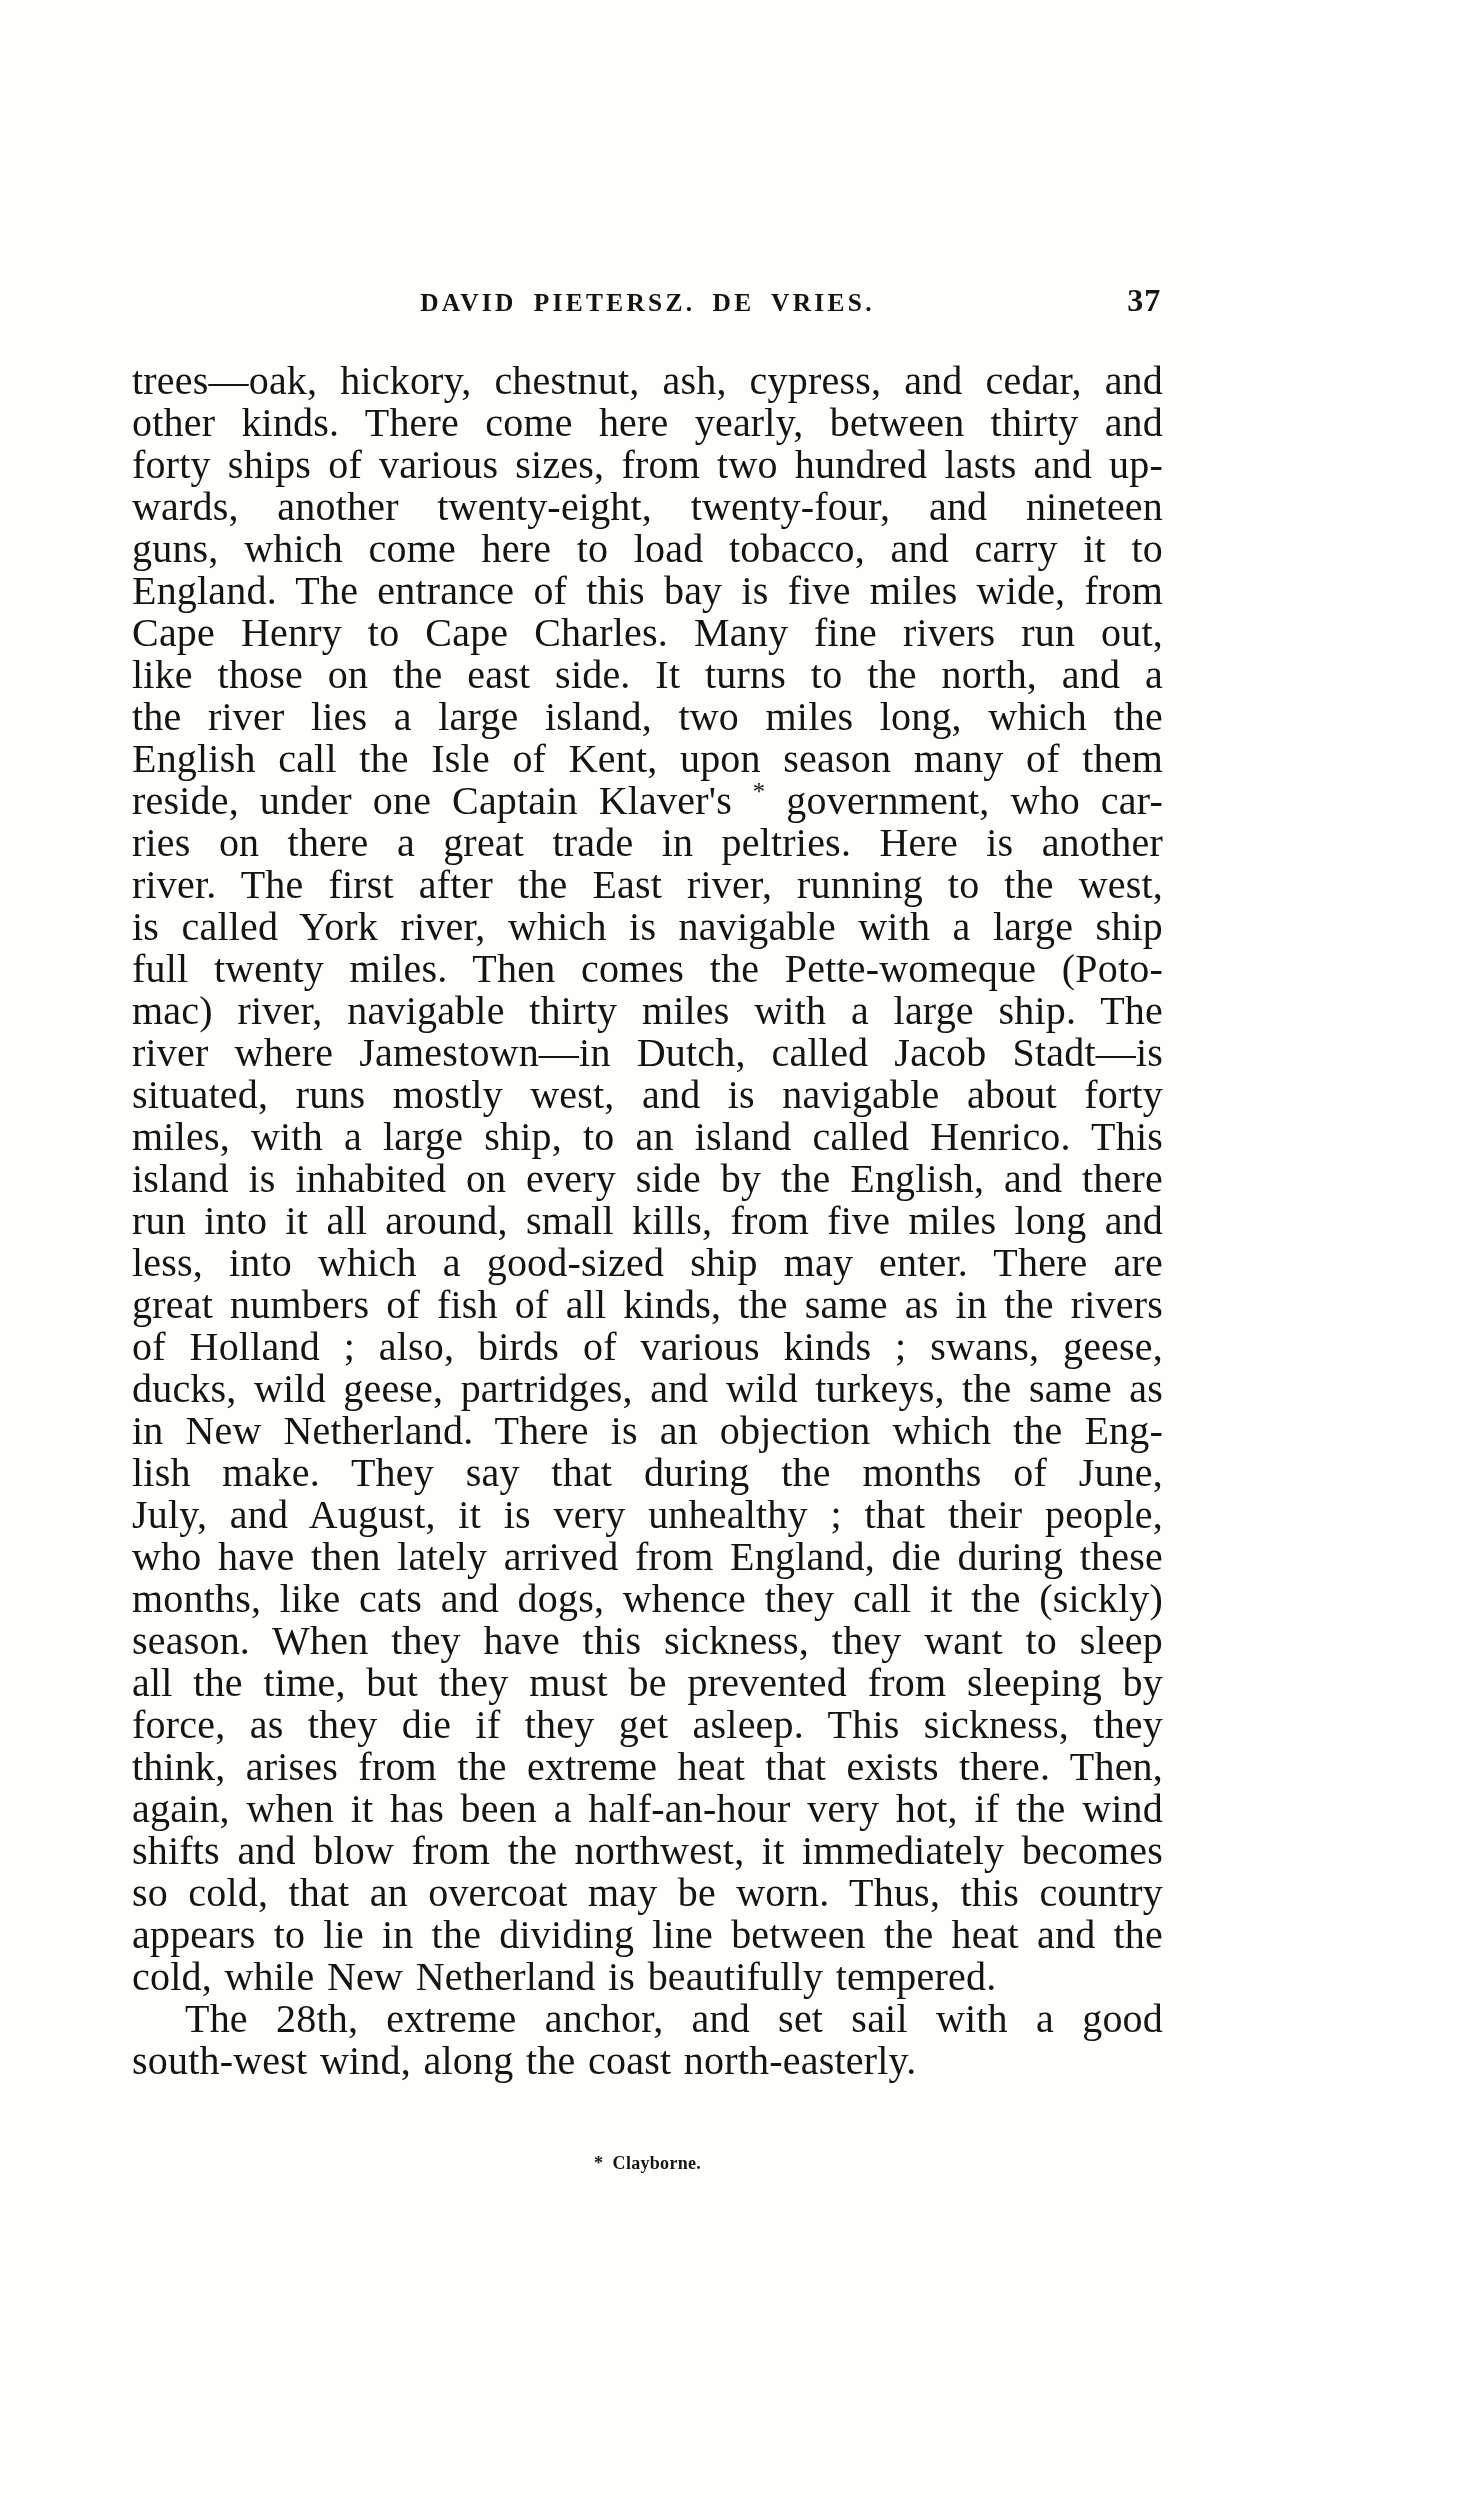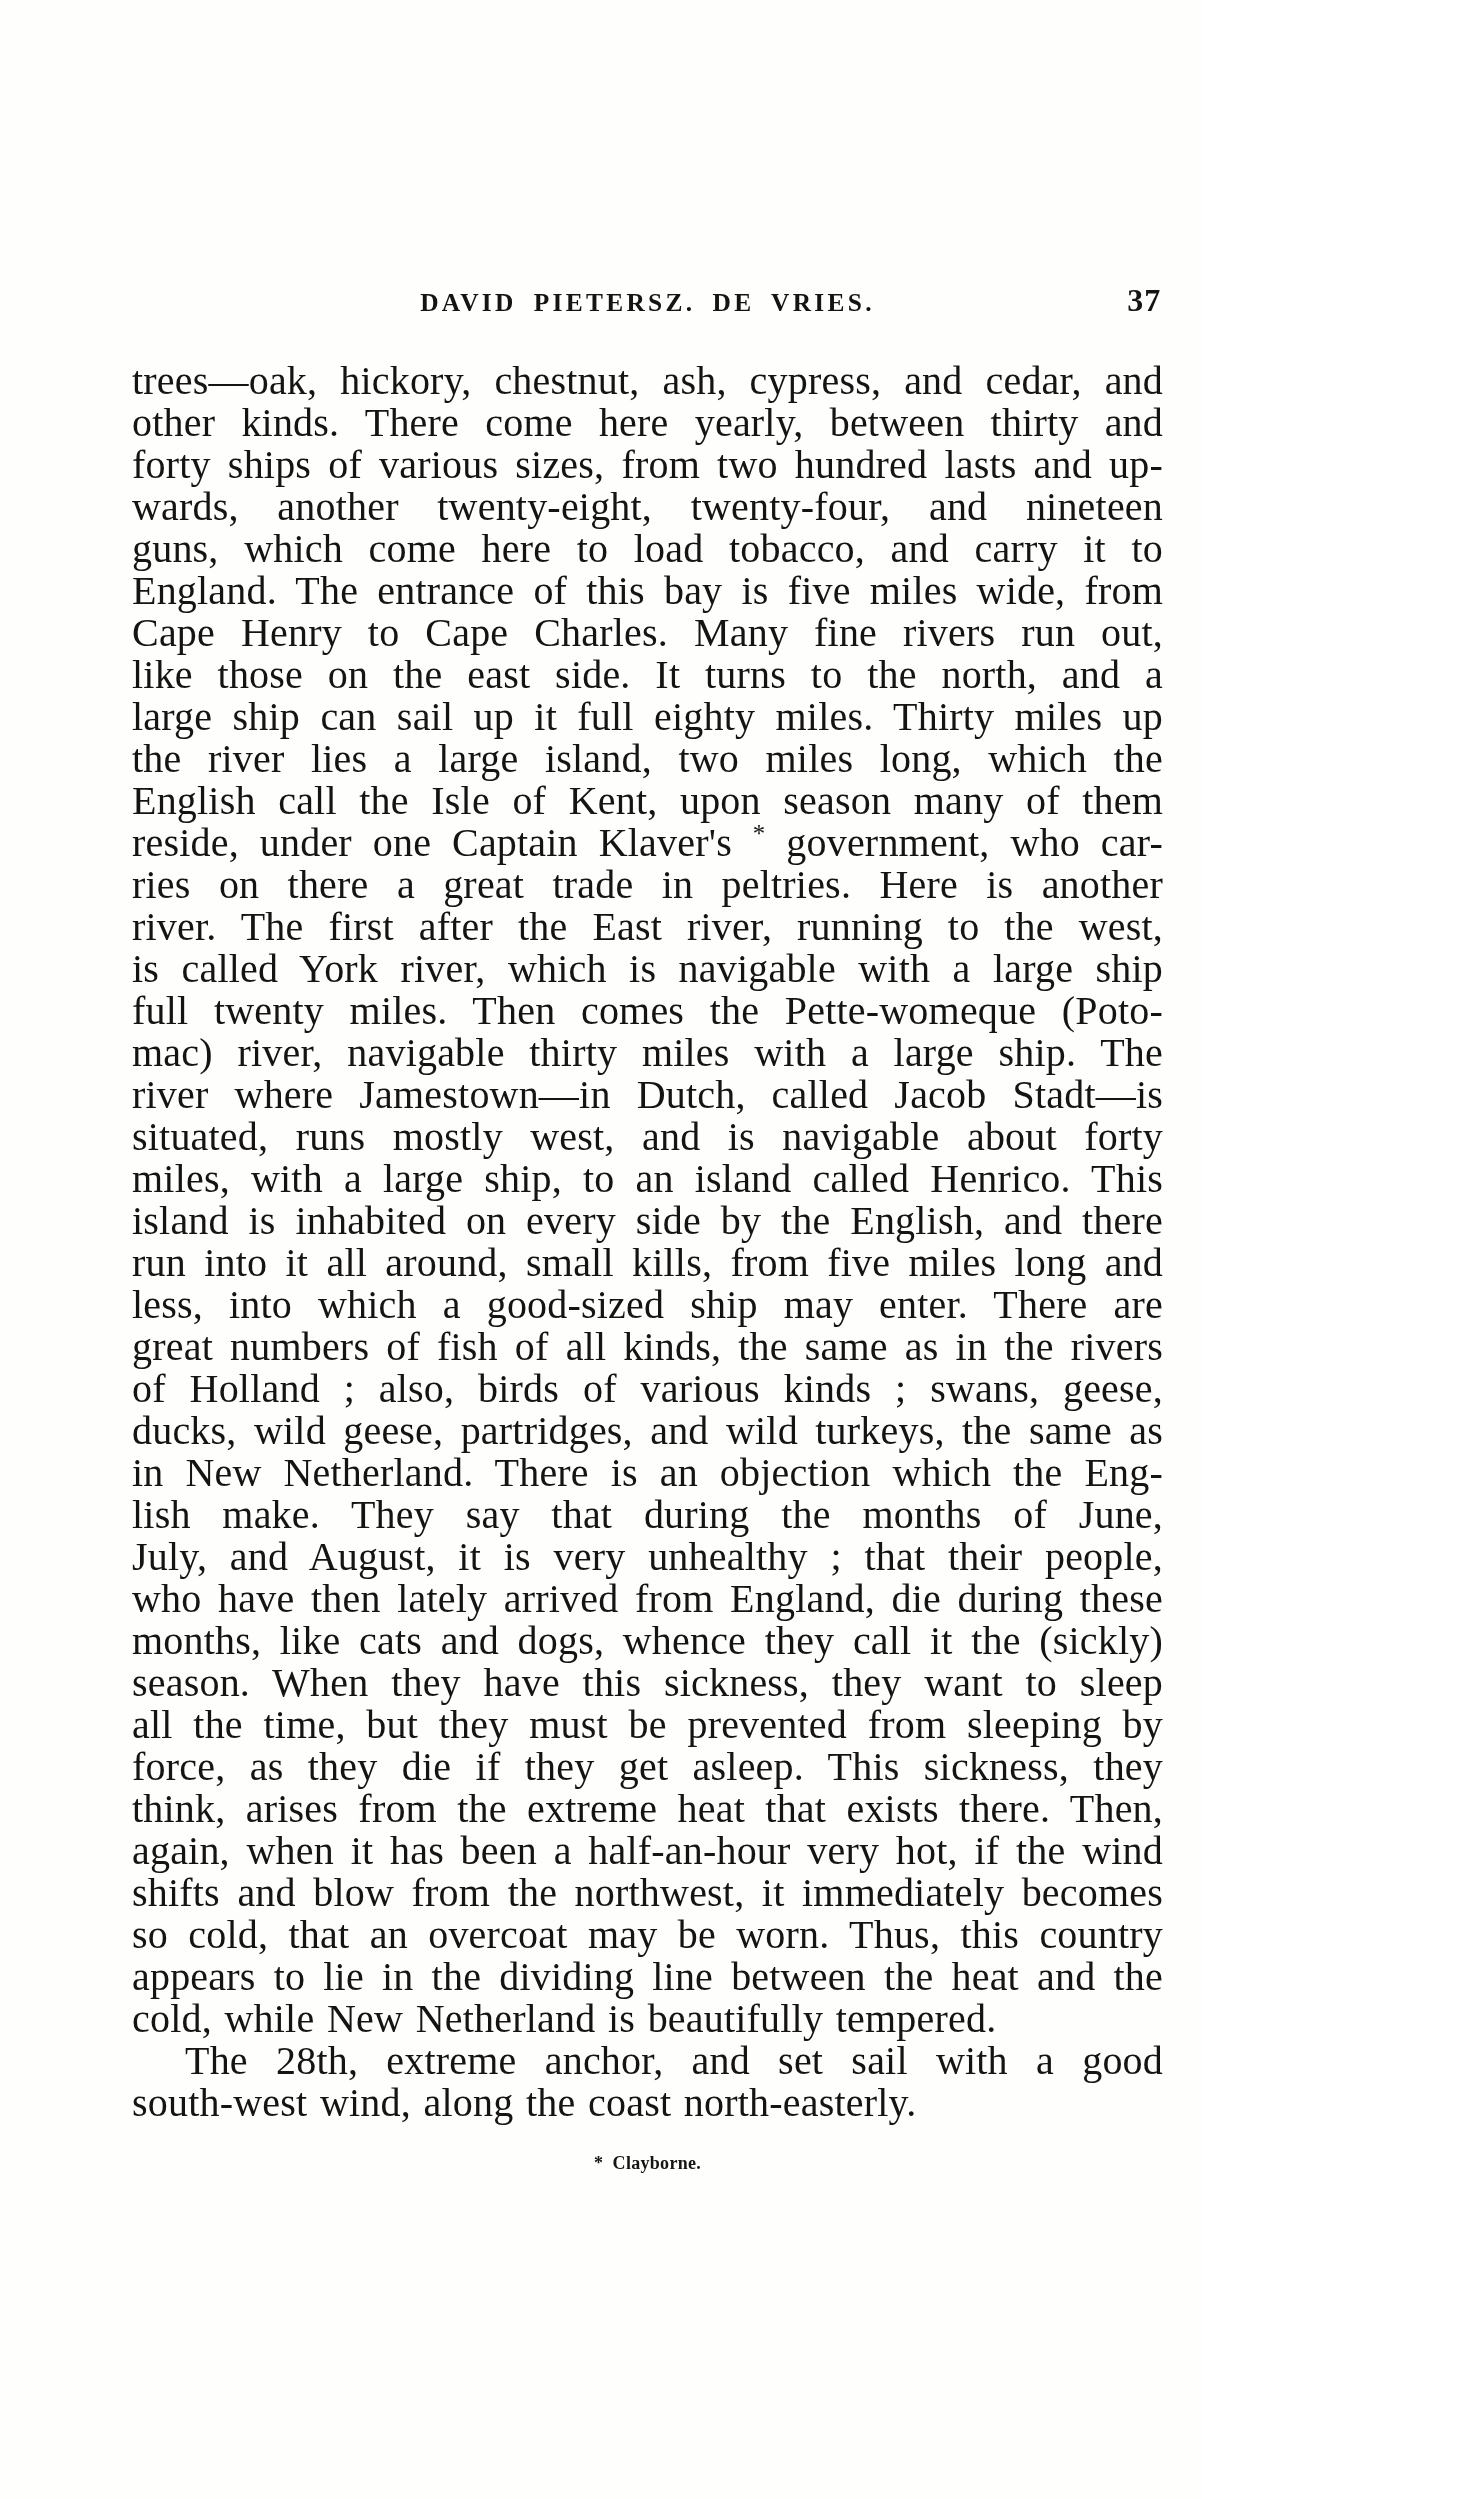--- a/index.html
+++ b/index.html
@@ -89,21 +89,20 @@
 
   <div class="body-text">
       <div class="line just"><span>trees—oak, hickory, chestnut, ash, cypress, and cedar, and</span></div>
       <div class="line just"><span>other kinds. There come here yearly, between thirty and</span></div>
       <div class="line just"><span>forty ships of various sizes, from two hundred lasts and up-</span></div>
       <div class="line just"><span>wards, another twenty-eight, twenty-four, and nineteen</span></div>
       <div class="line just"><span>guns, which come here to load tobacco, and carry it to</span></div>
       <div class="line just"><span>England. The entrance of this bay is five miles wide, from</span></div>
       <div class="line just"><span>Cape Henry to Cape Charles. Many fine rivers run out,</span></div>
       <div class="line just"><span>like those on the east side. It turns to the north, and a</span></div>
-      <div class="line just"><span>large ship can sail up it full eighty miles. Thirty miles up</span></div>
       <div class="line just"><span>the river lies a large island, two miles long, which the</span></div>
       <div class="line just"><span>English call the Isle of Kent, upon season many of them</span></div>
       <div class="line just"><span>reside, under one Captain Klaver's </span><span class="sup">*</span><span> government, who car-</span></div>
       <div class="line just"><span>ries on there a great trade in peltries. Here is another</span></div>
       <div class="line just"><span>river. The first after the East river, running to the west,</span></div>
       <div class="line just"><span>is called York river, which is navigable with a large ship</span></div>
       <div class="line just"><span>full twenty miles. Then comes the Pette-womeque (Poto-</span></div>
       <div class="line just"><span>mac) river, navigable thirty miles with a large ship. The</span></div>
       <div class="line just"><span>river where Jamestown—in Dutch, called </span><span class="italic">Jacob Stadt</span><span>—is</span></div>
       <div class="line just"><span>situated, runs mostly west, and is navigable about forty</span></div>

